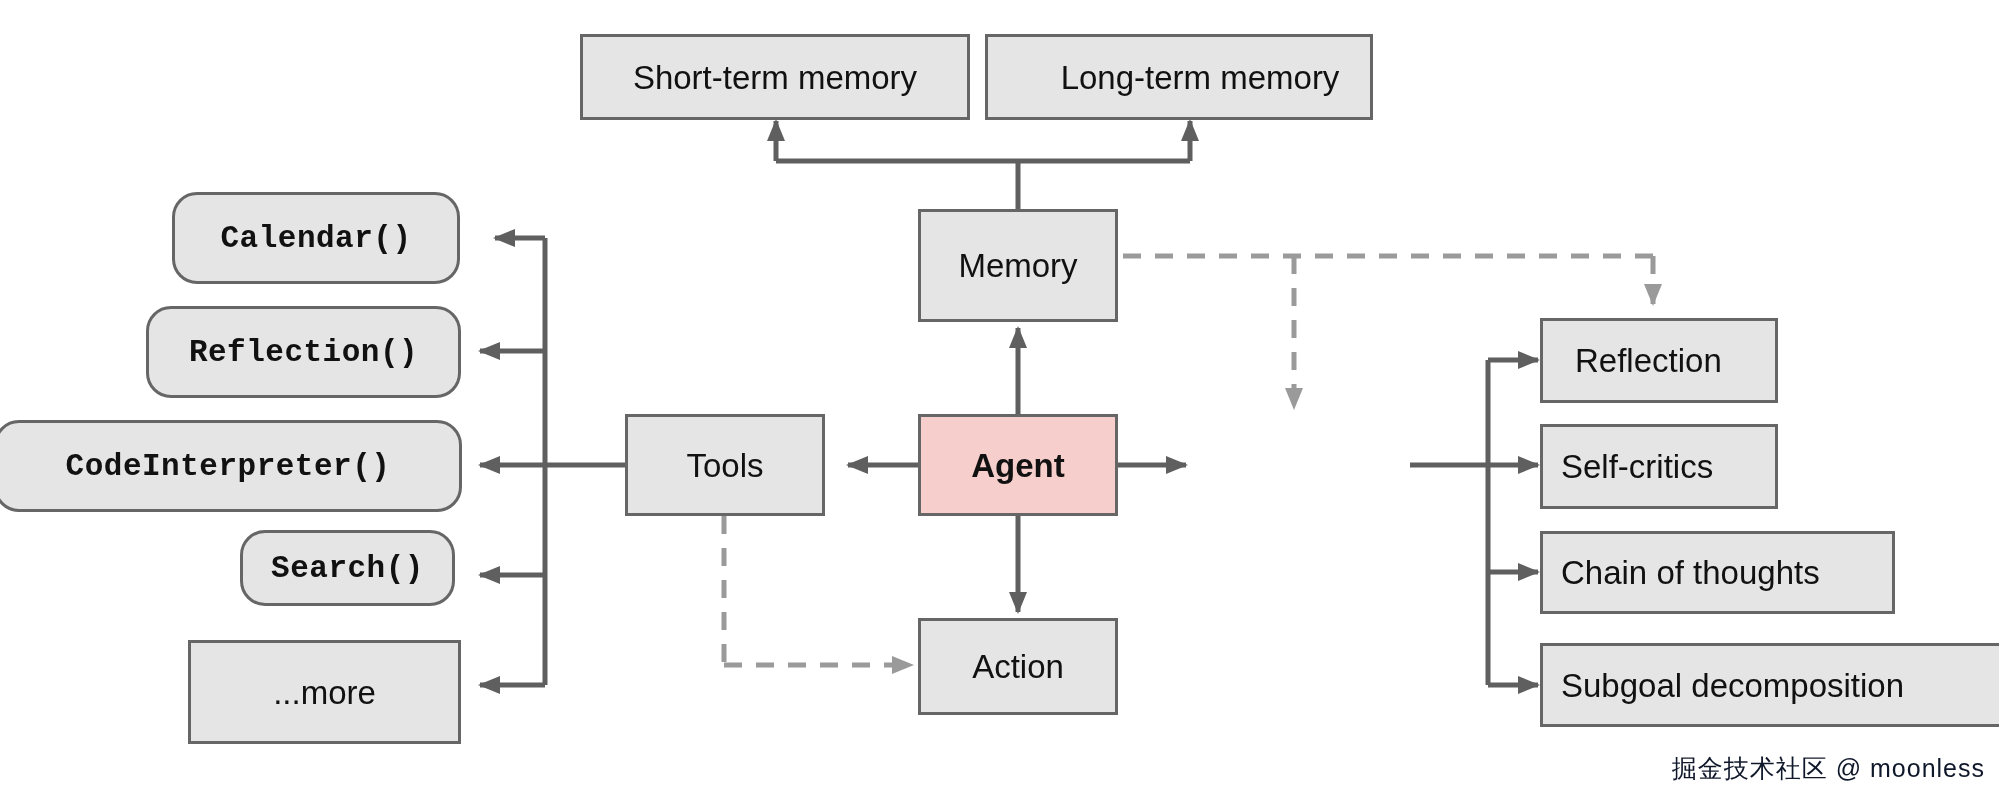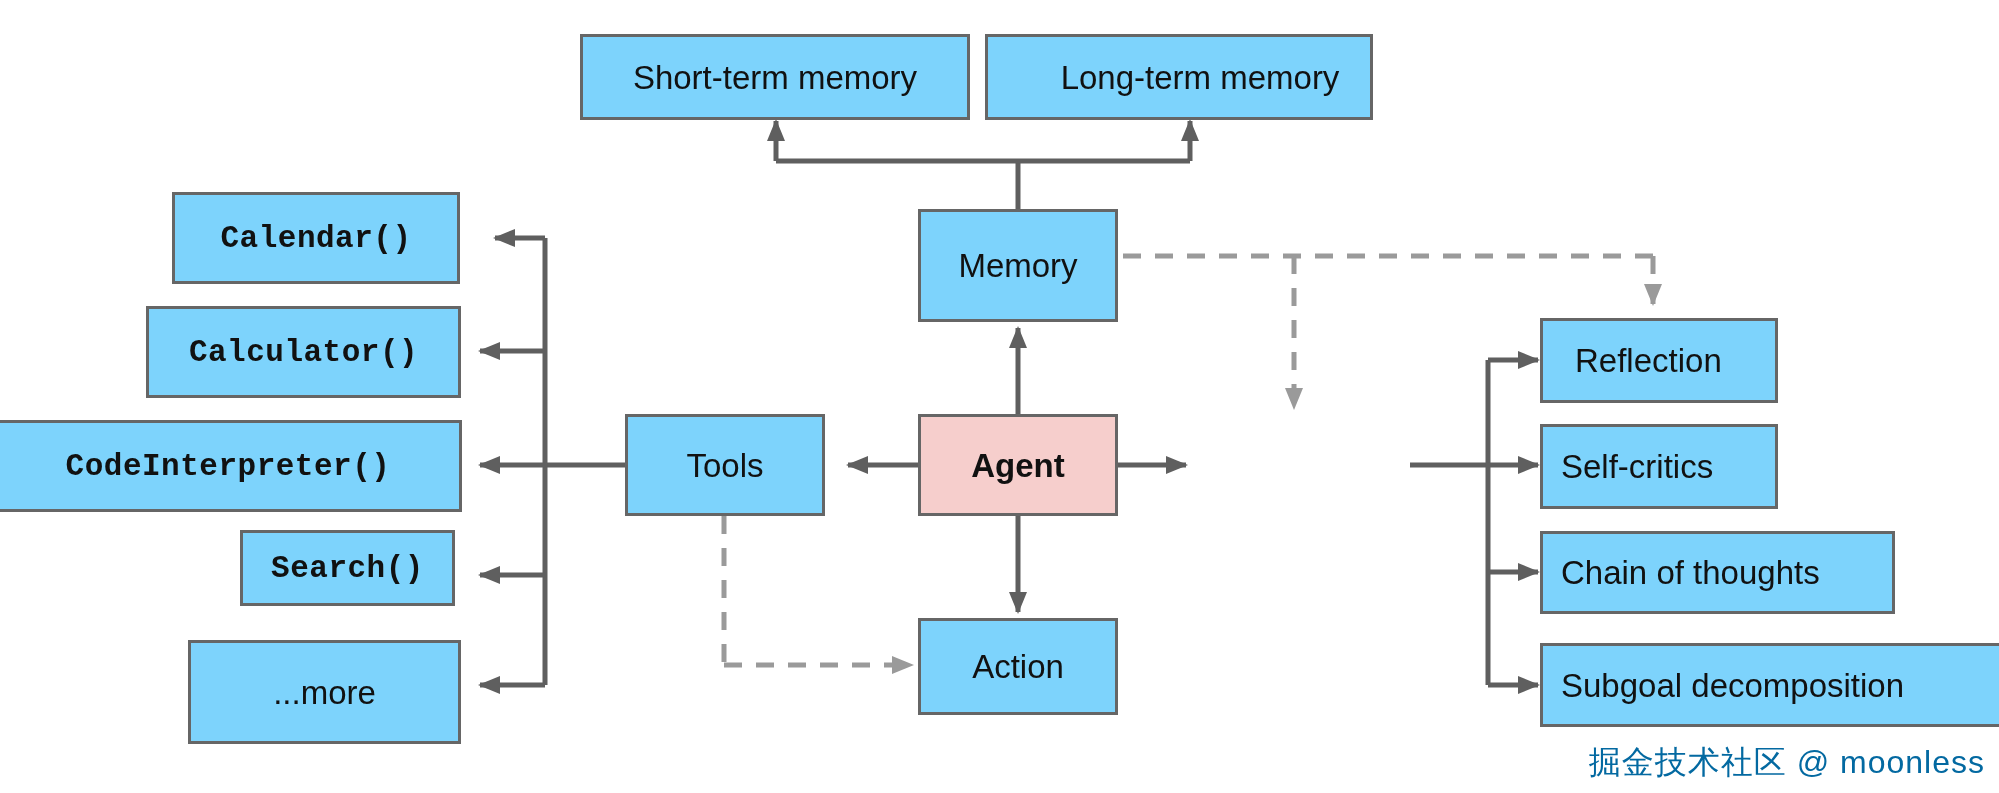--- a/index.html
+++ b/index.html
@@ -20,52 +20,53 @@
   svg.edges {
     position: absolute;
     left: 0;
     top: 0;
     width: 1999px;
     height: 793px;
   }
   .node {
     position: absolute;
     box-sizing: border-box;
-    background: #7dd3fc;
+    background: #e5e5e5;
     border: 3px solid #666666;
     display: flex;
     align-items: center;
     justify-content: center;
     color: #111111;
     font-family: "Liberation Sans", sans-serif;
     font-size: 33px;
     line-height: 1;
     white-space: nowrap;
     z-index: 3;
   }
   .node.mono {
     font-family: "Liberation Mono", monospace;
     font-weight: bold;
     font-size: 31px;
     letter-spacing: 0.5px;
+    border-radius: 25px;
   }
   .node.accent {
     background: #f6cecc;
     font-weight: bold;
   }
   .node.text-left {
     justify-content: flex-start;
     padding-left: 18px;
   }
   .watermark {
     position: absolute;
     right: 14px;
     bottom: 8px;
-    color: #0369a1;
-    font-size: 32px;
+    color: #0f172a;
+    font-size: 25px;
     font-family: "Liberation Sans", sans-serif;
     letter-spacing: 1px;
     z-index: 4;
     user-select: none;
   }
 </style>
 </head>
 <body>
 
 <div id="canvas">
@@ -148,21 +149,21 @@
 
   <div class="node" style="left:918px; top:618px; width:200px; height:97px;">
     <span>Action</span>
   </div>
 
   <div class="node mono" style="left:172px; top:192px; width:288px; height:92px;">
     <span>Calendar()</span>
   </div>
 
   <div class="node mono" style="left:146px; top:306px; width:315px; height:92px;">
-    <span>Calculator()</span>
+    <span>Reflection()</span>
   </div>
 
   <div class="node mono" style="left:-6px; top:420px; width:468px; height:92px;">
     <span>CodeInterpreter()</span>
   </div>
 
   <div class="node mono" style="left:240px; top:530px; width:215px; height:76px;">
     <span>Search()</span>
   </div>
 

